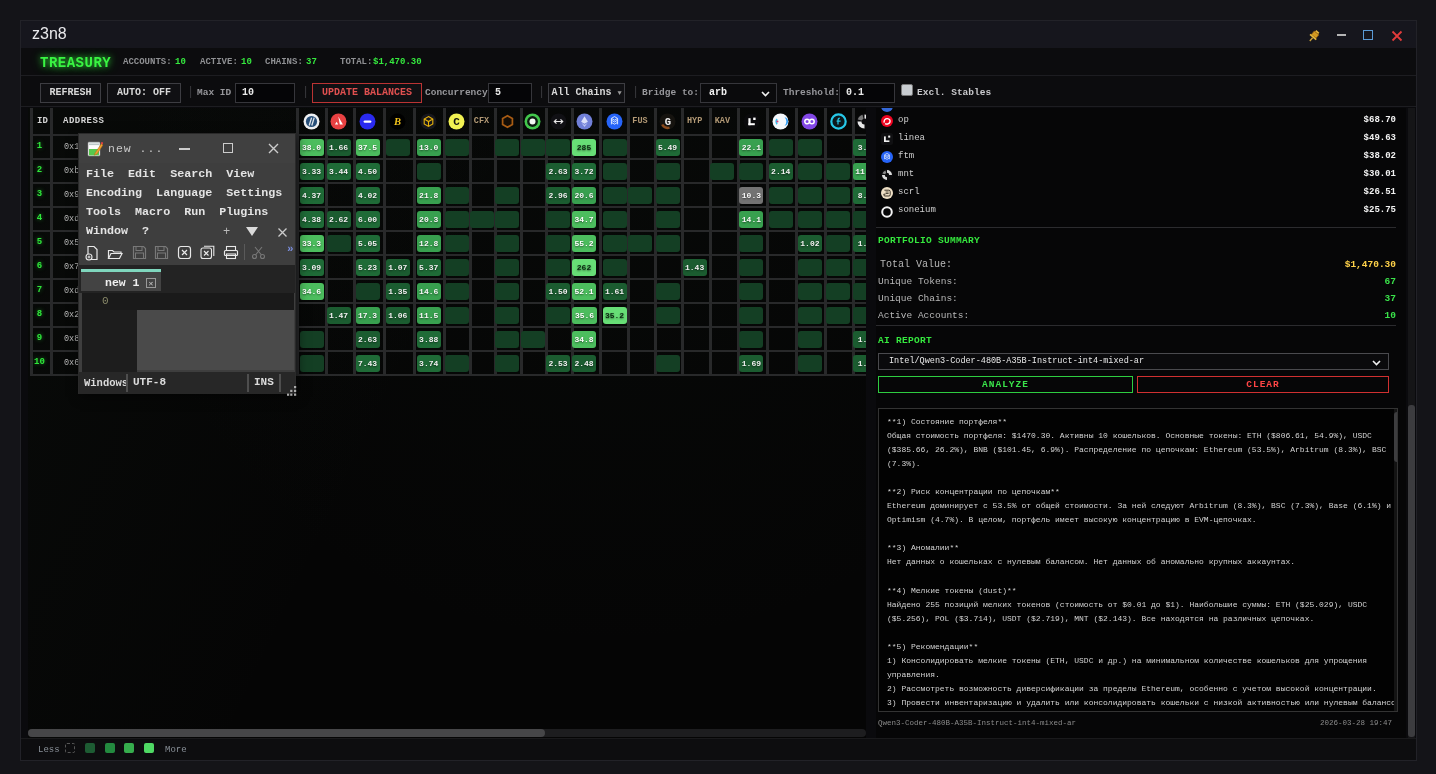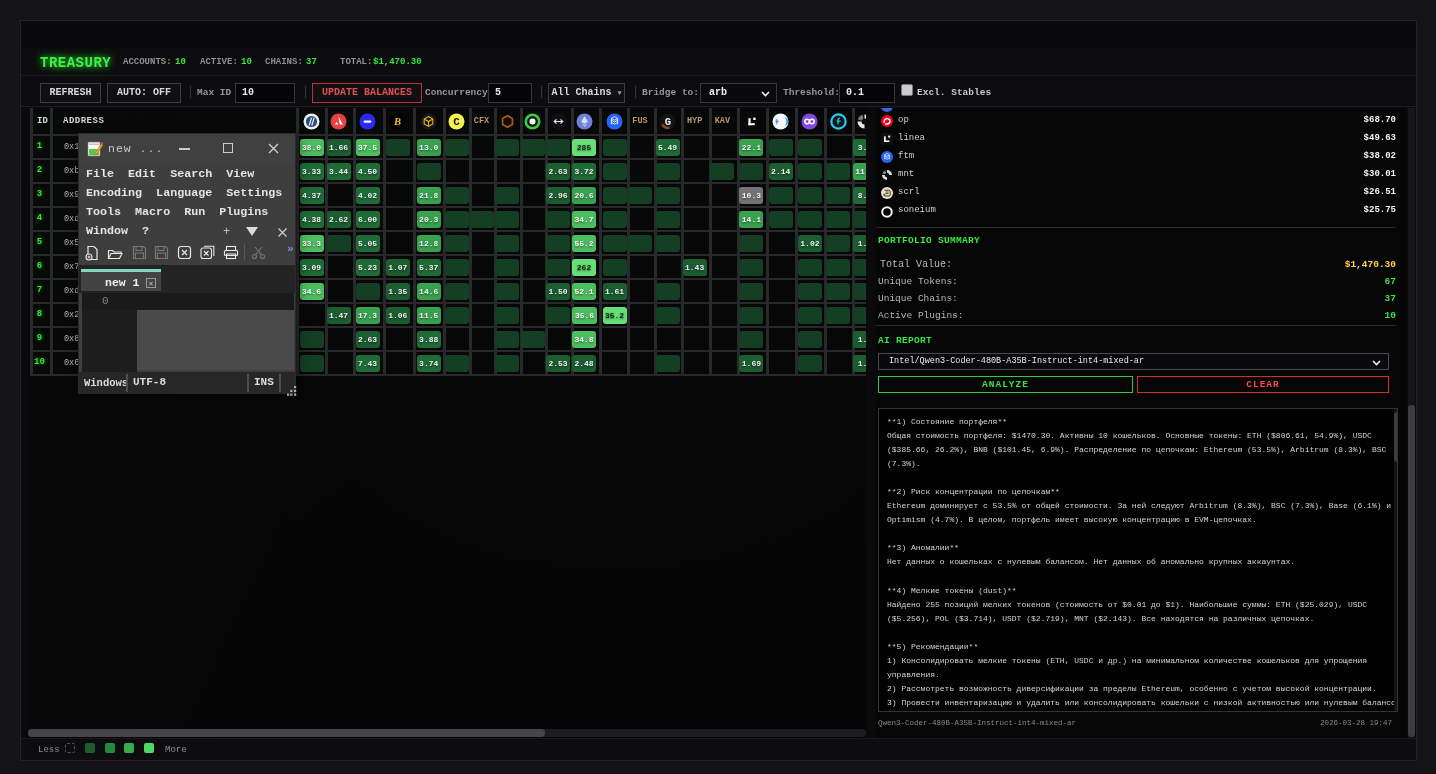--- a/index.html
+++ b/index.html
@@ -1,17 +1,33 @@
 <!DOCTYPE html>
 <html><head><meta charset="utf-8"><style>
 *{margin:0;padding:0;box-sizing:border-box}
 body{width:1436px;height:774px;background:#141418;position:relative;overflow:hidden;font-family:"Liberation Mono", monospace;}
 .abs{position:absolute}
 </style></head><body>
 <div class="abs" style="left:20px;top:20px;width:1397px;height:741px;background:#0a0a0d;border:1px solid #222228;">
+<div class="abs" style="left:0;top:0;width:100%;height:27px;background:#16161d;">
+<div class="abs" style="left:11px;top:4px;font-family:&quot;Liberation Sans&quot;,sans-serif;font-size:16px;color:#e9e9ec;">z3n8</div>
+<div class="abs" style="left:1286px;top:8px;"><svg width="14" height="14" viewBox="0 0 14 14" style="">
+          <g transform="rotate(40 7 7)">
+            <rect x="5" y="1" width="4" height="2.2" fill="#e6b83c"></rect>
+            <rect x="4" y="3" width="6" height="4.5" fill="#d49a21" stroke="#8a5a10" stroke-width="0.7"></rect>
+            <rect x="3" y="7.4" width="8" height="1.8" fill="#e6b83c"></rect>
+            <path d="M7 9.2 L7 13.5" stroke="#caa23a" stroke-width="1.4"></path>
+          </g>
+        </svg></div>
+<div class="abs" style="left:1316px;top:13px;width:9px;height:2px;background:#b5b5b5;"></div>
+<div class="abs" style="left:1342px;top:9px;width:10px;height:10px;border:1.5px solid #5b9bd5;"></div>
+<div class="abs" style="left:1370px;top:8px;"><svg width="12" height="12" viewBox="0 0 12 12" style="">
+          <path d="M1.5 1.5 L10.5 10.5 M10.5 1.5 L1.5 10.5" stroke="#e23b3b" stroke-width="1.8"></path>
+        </svg></div>
+</div>
 <div class="abs" style="left:0;top:27px;width:100%;height:28px;background:#0c0c0e;border-bottom:1px solid #1d1d21;">
 <span class="abs" style="left:19px;top:7px;font-size:14px;font-weight:bold;color:#39f542;letter-spacing:0.5px;text-shadow:0 0 6px rgba(57,245,66,0.8),0 0 12px rgba(57,245,66,0.45);">TREASURY</span>
 <span class="abs" style="left:102px;top:9px;font-size:9px;font-weight:bold;color:#8f9093;">ACCOUNTS:</span>
 <span class="abs" style="left:154px;top:9px;font-size:9px;font-weight:bold;color:#35e83e;">10</span>
 <span class="abs" style="left:179px;top:9px;font-size:9px;font-weight:bold;color:#8f9093;">ACTIVE:</span>
 <span class="abs" style="left:220px;top:9px;font-size:9px;font-weight:bold;color:#35e83e;">10</span>
 <span class="abs" style="left:244px;top:9px;font-size:9px;font-weight:bold;color:#8f9093;">CHAINS:</span>
 <span class="abs" style="left:285px;top:9px;font-size:9px;font-weight:bold;color:#35e83e;">37</span>
 <span class="abs" style="left:319px;top:9px;font-size:9px;font-weight:bold;color:#8f9093;">TOTAL:</span>
 <span class="abs" style="left:352px;top:9px;font-size:9px;font-weight:bold;color:#35e83e;">$1,470.30</span>
@@ -366,21 +382,21 @@
 <div class="abs" style="left:22px;top:97.0px;font-size:9px;color:#cfcfcf;">soneium</div>
 <div class="abs" style="left:420px;top:97.0px;width:100px;text-align:right;font-size:9px;font-weight:bold;color:#f2f2f2;">$25.75</div>
 <div class="abs" style="left:0px;top:118.5px;width:520px;height:1px;background:#2b2b2e;"></div>
 <div class="abs" style="left:2px;top:127px;font-size:9.5px;font-weight:bold;color:#35e83e;letter-spacing:0.3px;">PORTFOLIO SUMMARY</div>
 <div class="abs" style="left:4px;top:151.2px;font-size:10px;color:#b8b8b8;">Total Value:</div>
 <div class="abs" style="left:400px;top:151.2px;width:120px;text-align:right;font-size:9.5px;font-weight:bold;color:#ffd24a;">$1,470.30</div>
 <div class="abs" style="left:2px;top:168.1px;font-size:9.5px;color:#b8b8b8;">Unique Tokens:</div>
 <div class="abs" style="left:400px;top:168.1px;width:120px;text-align:right;font-size:9.5px;font-weight:bold;color:#3ae24a;">67</div>
 <div class="abs" style="left:2px;top:185.0px;font-size:9.5px;color:#b8b8b8;">Unique Chains:</div>
 <div class="abs" style="left:400px;top:185.0px;width:120px;text-align:right;font-size:9.5px;font-weight:bold;color:#3ae24a;">37</div>
-<div class="abs" style="left:2px;top:201.9px;font-size:9.5px;color:#b8b8b8;">Active Plugins:</div>
+<div class="abs" style="left:2px;top:201.9px;font-size:9.5px;color:#b8b8b8;">Active Accounts:</div>
 <div class="abs" style="left:400px;top:201.9px;width:120px;text-align:right;font-size:9.5px;font-weight:bold;color:#3ae24a;">10</div>
 <div class="abs" style="left:0px;top:217px;width:520px;height:1px;background:#2b2b2e;"></div>
 <div class="abs" style="left:2px;top:227px;font-size:9.5px;font-weight:bold;color:#35e83e;letter-spacing:0.3px;">AI REPORT</div>
 <div class="abs" style="left:2px;top:245px;width:511px;height:17px;background:#0a0a0c;border:1px solid #4a4a4e;color:#e8e8e8;font-size:8.5px;line-height:15px;padding-left:10px;">Intel/Qwen3-Coder-480B-A35B-Instruct-int4-mixed-ar<svg width="9" height="6" viewBox="0 0 9 6" style="position:absolute;right:7px;top:6px;">
         <path d="M1 1 L4.5 4.5 L8 1" stroke="#f0f0f0" stroke-width="1.6" fill="none"></path>
       </svg></div>
 <div class="abs" style="left:2px;top:268px;width:255px;height:17px;border:1px solid #2ecc40;color:#3ae24a;font-size:9.5px;font-weight:bold;text-align:center;line-height:15px;letter-spacing:1px;">ANALYZE</div>
 <div class="abs" style="left:261px;top:268px;width:252px;height:17px;border:1px solid #d03030;color:#ff4545;font-size:9.5px;font-weight:bold;text-align:center;line-height:15px;letter-spacing:1px;">CLEAR</div>
 <div class="abs" style="left:2px;top:300px;width:520px;height:304px;background:#020202;border:1px solid #333;overflow:hidden;">
 <pre style="position:absolute;left:8px;top:6px;font-family:&quot;Liberation Mono&quot;,monospace;font-size:8px;line-height:14.05px;color:#d4d4d4;">**1) Состояние портфеля**

